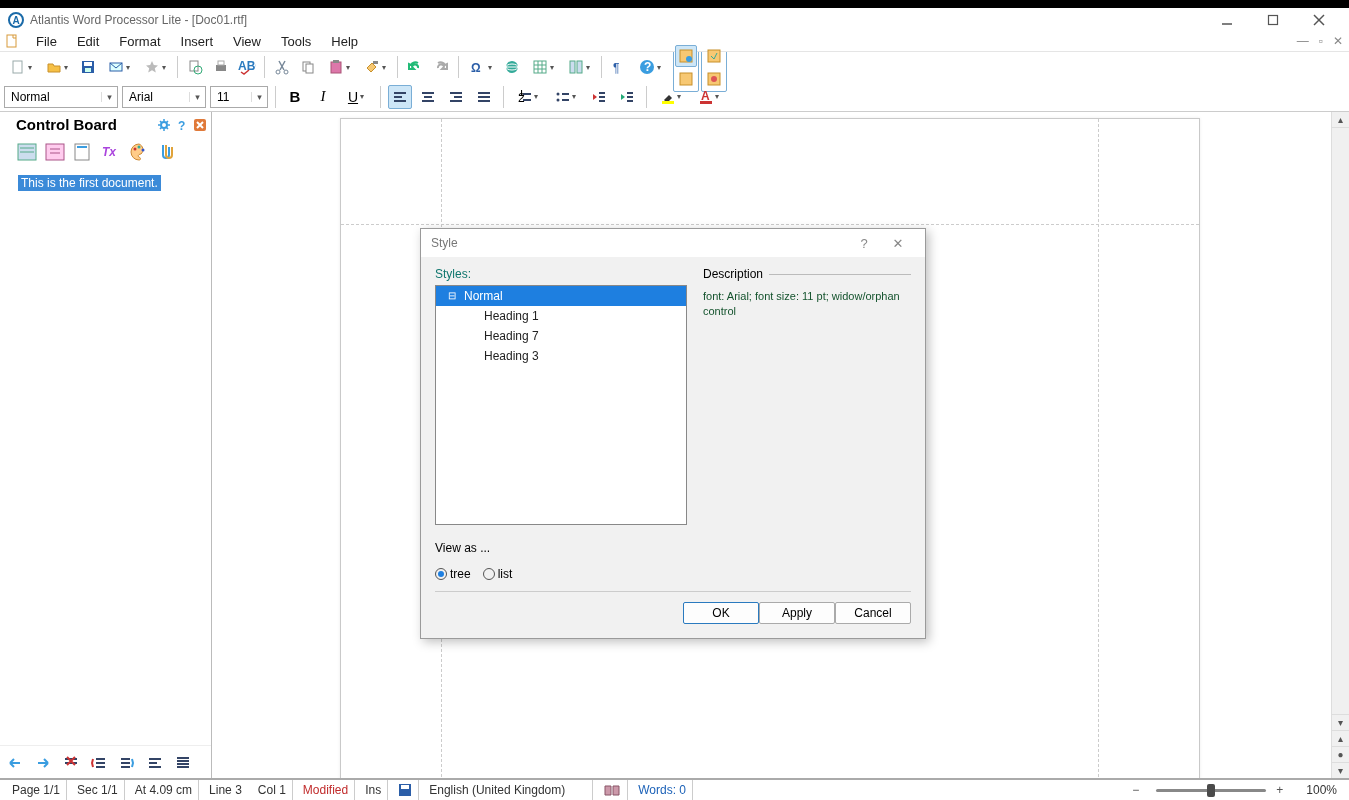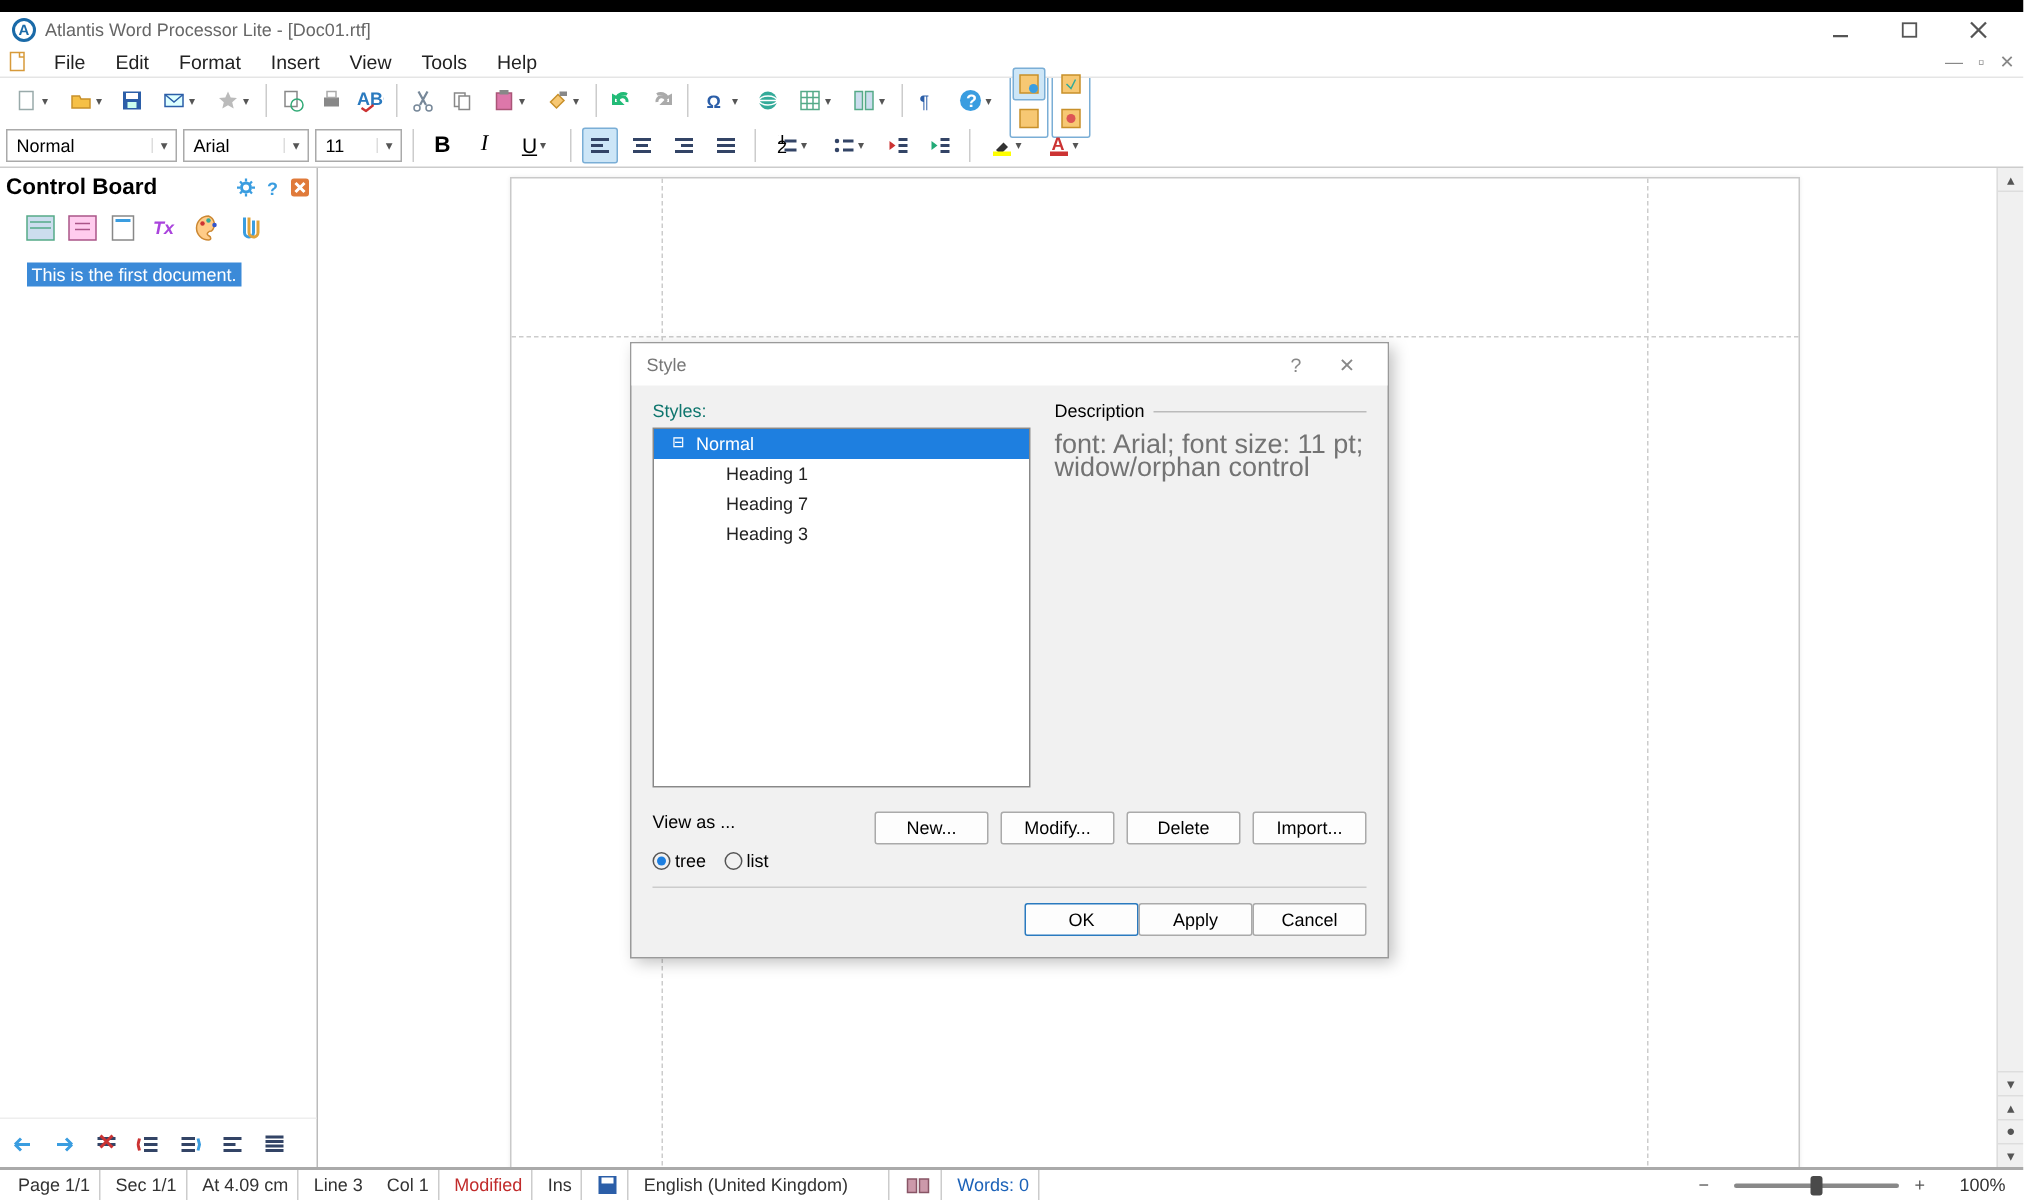--- a/index.html
+++ b/index.html
@@ -33,21 +33,21 @@
 .combo { height: 22px; border: 1px solid #aaa; background: #fff; display: flex; align-items: center; padding: 0 2px 0 6px; font-size: 12px; }
 .combo .combo-text { flex: 1; }
 .combo .combo-arrow { width: 14px; text-align: center; color: #555; font-size: 9px; border-left:1px solid #ddd; padding-left:2px;}
 .combo.style { width: 114px; }
 .combo.font { width: 84px; }
 .combo.size { width: 58px; }
 
 
 .main { display: flex; height: calc(800px - 32px - 20px - 30px - 30px - 22px); position: relative; }
 .control-board { width: 212px; border-right: 1px solid #bbb; background: #fff; display: flex; flex-direction: column; }
-.cb-header { display: flex; align-items: center; padding: 4px 4px 2px 4px; }
+.cb-header { display: flex; align-items: center; padding: 4px 4px 2px 16px; }
 .cb-header .cb-title { font-weight: bold; font-size: 15px; flex: 1; }
 .cb-header .cb-icons { display: flex; gap: 4px; }
 .cb-header .cb-icon { width: 14px; height: 14px; }
 .cb-tabs { display: flex; gap: 6px; padding: 6px 10px 8px 16px; }
 .cb-tab { width: 22px; height: 22px; }
 .cb-body { padding: 4px 8px; }
 .cb-body .doc-text-line { display: inline-block; margin-left:10px; background: #3b8ad8; color: #fff; padding: 1px 3px; font-size: 12px; }
 
 .doc-area { flex: 1; background: #fff; position: relative; overflow: hidden; }
 .page { position: absolute; left: 128px; top: 6px; width: 860px; height: 700px; background: #fff; border: 1px solid #c9c9c9; box-shadow: 0 0 3px rgba(0,0,0,.08); }
@@ -72,21 +72,21 @@
 .dialog .dlg-title .dlg-help, .dialog .dlg-title .dlg-close { width: 34px; text-align: center; color: #888; font-size: 13px; }
 .dialog .dlg-body { padding: 10px 14px 14px 14px; }
 .dialog .two-col { display: flex; gap: 16px; }
 .dialog .col-left { flex: 1; }
 .dialog .col-right { width: 208px; }
 .dialog .label { font-size: 12px; color: #0f766e; margin-bottom: 4px; display:block;}
 .dialog .styles-list { height: 240px; border: 1px solid #888; background: #fff; overflow:hidden;}
 .dialog .styles-list .style-row { padding: 2px 6px 2px 48px; font-size: 12px; color: #222; position:relative; line-height:16px;}
 .dialog .styles-list .style-row.sel { background: #1e7fe0; color: #fff; padding-left:28px;}
 .dialog .styles-list .style-row.sel::before { content: "⊟"; position:absolute; left:12px; top:2px; color:#fff; font-size:10px;}
-.dialog .desc-box { font-size: 18px; color: #737373; line-height: 15px; padding-top:2px;}
+.dialog .desc-box { font-size: 11px; color: #14532d; line-height: 15px; padding-top:2px;}
 .dialog .desc-label-line { display:flex; align-items:center; gap:6px; margin-bottom:6px;}
 .dialog .desc-label-line .line { flex:1; height:1px; background:#bbb;}
 .dialog .view-as { margin-top: 12px; display:flex; align-items:center; gap:6px;}
 .dialog .view-as .radio { display:flex; align-items:center; gap:3px; margin-right:6px;}
 .dialog .view-as .radio .dot { width:12px;height:12px;border:1px solid #555;border-radius:50%;display:flex;align-items:center;justify-content:center;}
 .dialog .view-as .radio.checked .dot::after{content:"";width:6px;height:6px;border-radius:50%;background:#1e7fe0;}
 .dialog .btn-row { display:flex; gap:8px; justify-content:flex-end; margin-top:0px;}
 .dialog .mid-row{display:flex;align-items:flex-start;margin-top:16px;}
 .dialog .mid-row .btn-row{margin-left:auto;}
 .dialog button.btn { width: 76px; height: 22px; border: 1px solid #aaa; background: #fdfdfd; font-size: 12px; border-radius:2px;}
@@ -575,26 +575,20 @@
           <label class="radio checked">
               <span class="dot"></span>
               <span>tree</span>
             </label>
           <label class="radio">
               <span class="dot"></span>
               <span>list</span>
             </label>
         </div>
       </div>
-      <div class="btn-row">
-        <button class="btn">New...</button>
-        <button class="btn">Modify...</button>
-        <button class="btn">Delete</button>
-        <button class="btn">Import...</button>
-      </div>
     </div>
     <hr class="sep">
     <div class="bottom-row">
       <button class="btn primary">OK</button>
       <button class="btn">Apply</button>
       <button class="btn">Cancel</button>
     </div>
   </div>
 </div>
 

